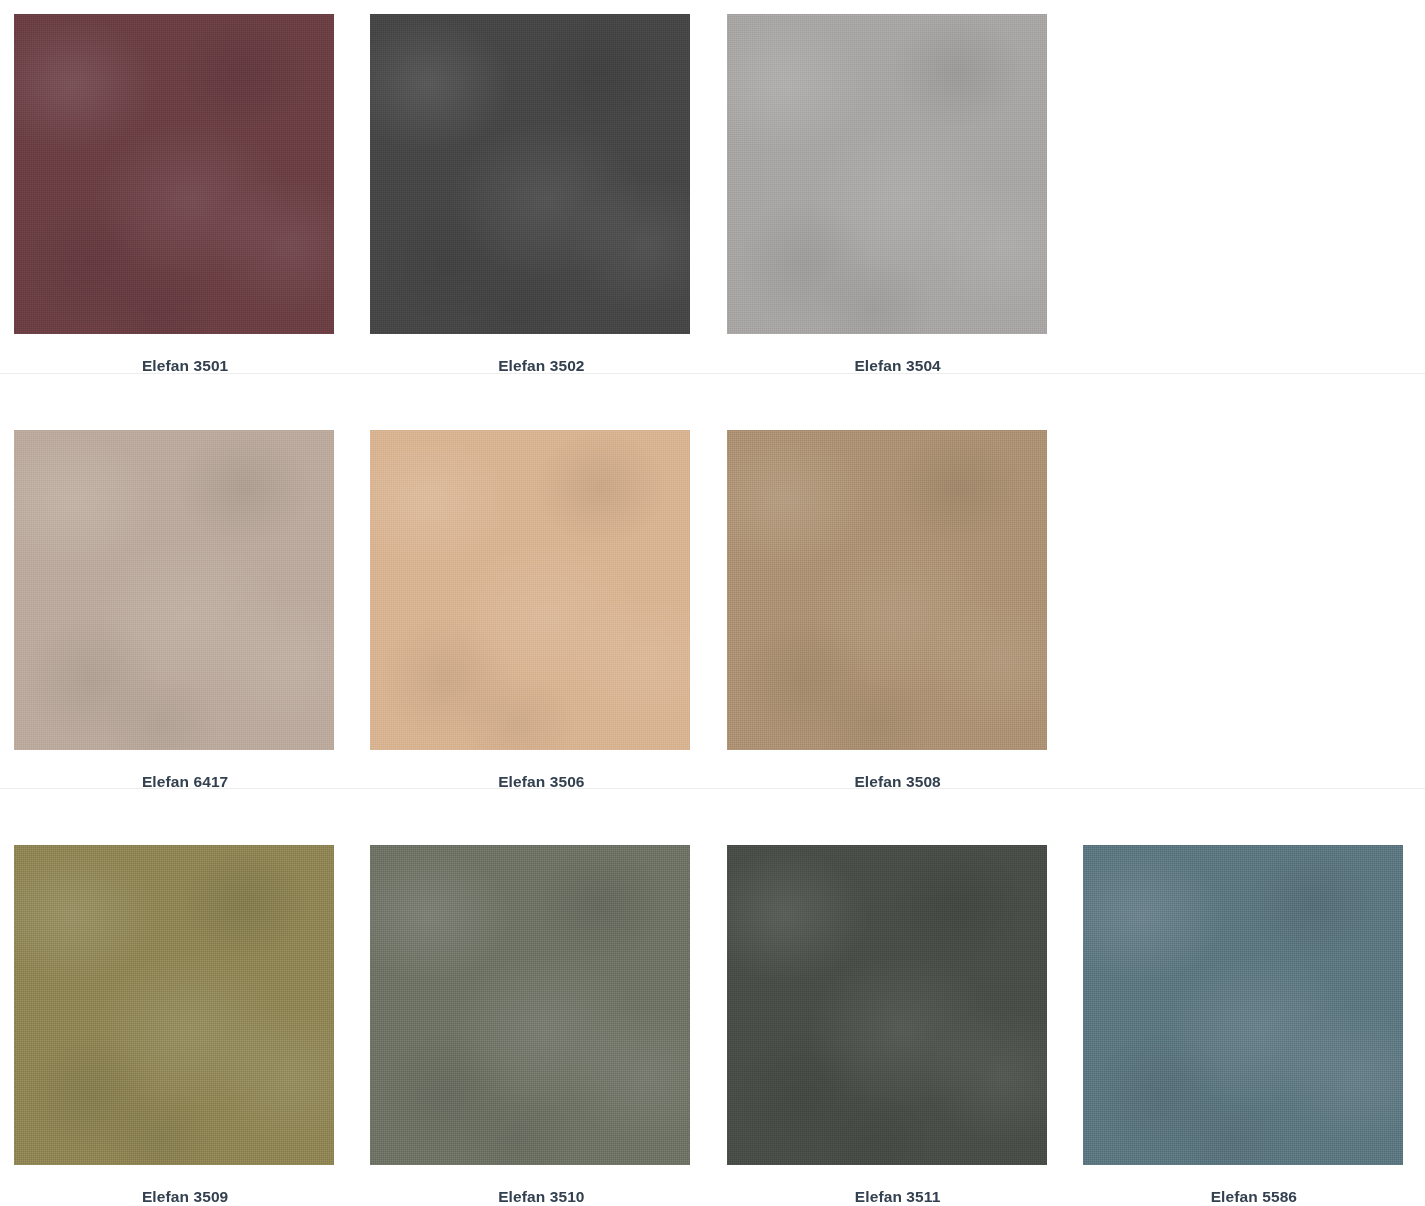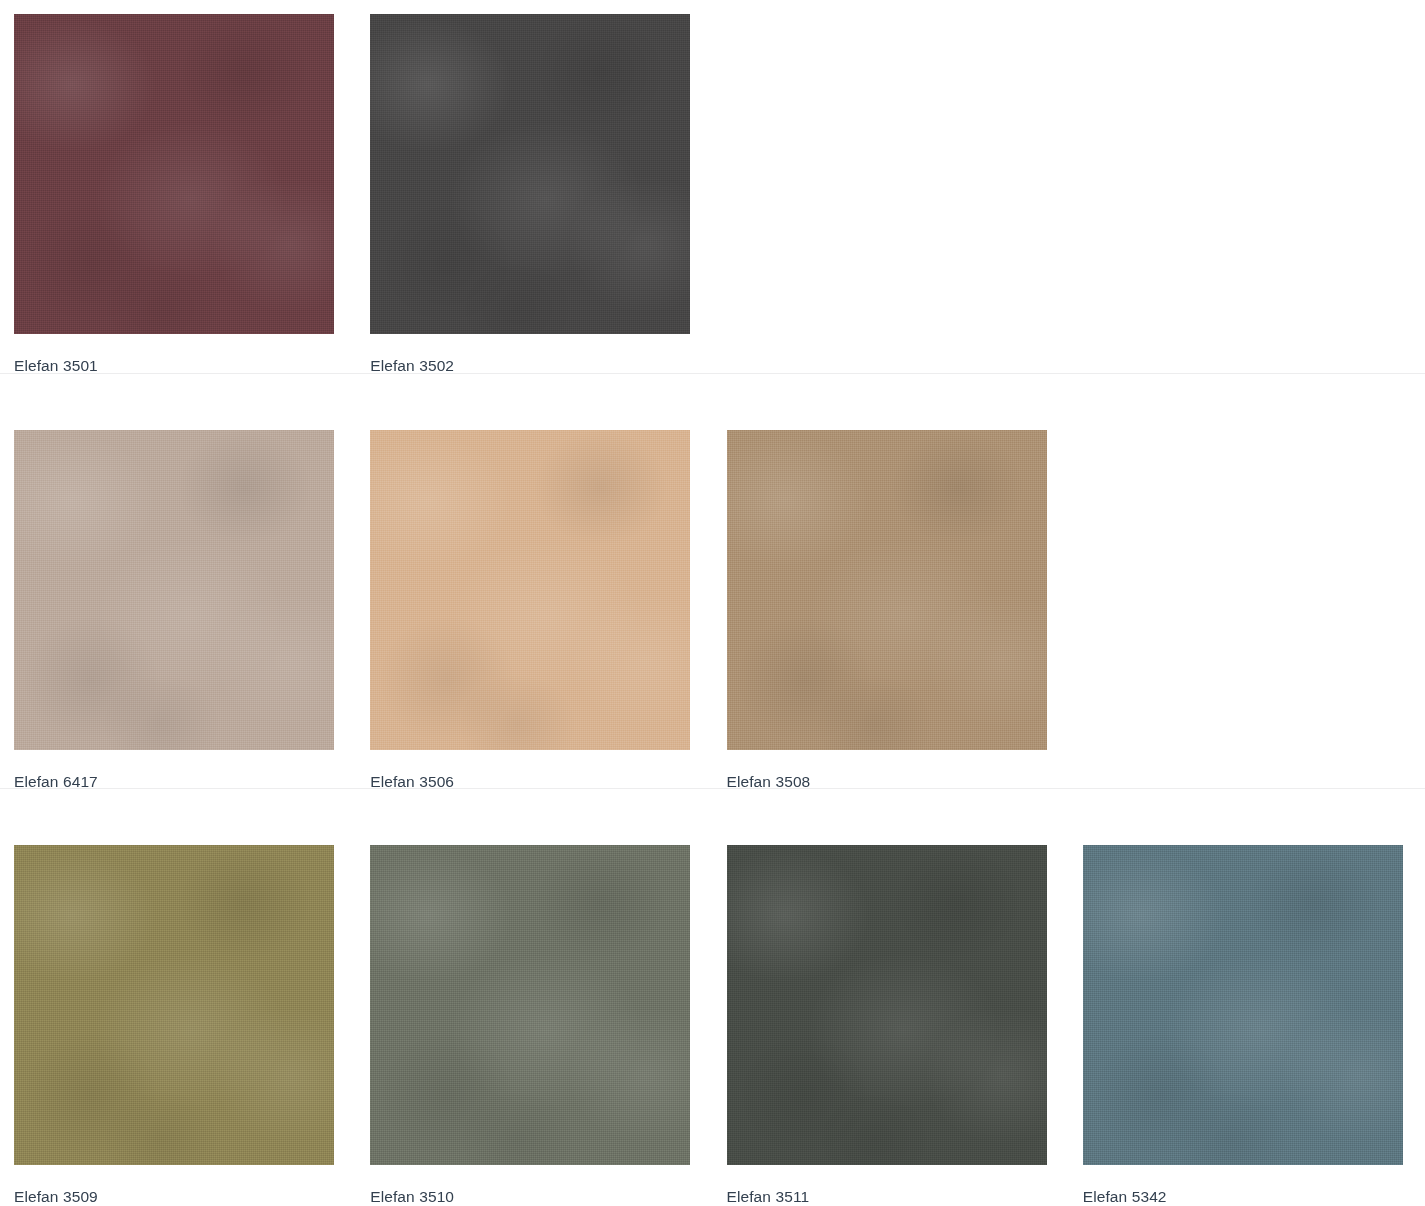--- a/index.html
+++ b/index.html
@@ -81,45 +81,50 @@
       radial-gradient(ellipse 30% 26% at 72% 18%, rgba(0,0,0,0.07), rgba(0,0,0,0) 70%),
       radial-gradient(ellipse 42% 34% at 55% 58%, rgba(255,255,255,0.08), rgba(255,255,255,0) 72%),
       radial-gradient(ellipse 30% 28% at 24% 78%, rgba(0,0,0,0.06), rgba(0,0,0,0) 72%),
       radial-gradient(ellipse 34% 30% at 86% 72%, rgba(255,255,255,0.07), rgba(255,255,255,0) 72%),
       radial-gradient(ellipse 26% 22% at 46% 92%, rgba(0,0,0,0.05), rgba(0,0,0,0) 72%);
   }
 
   .swatch-label {
     margin: 24px 0 0 14px;
     font-size: 15.5px;
-    font-weight: 400;
+    font-weight: 700;
     letter-spacing: 0.1px;
     color: #33404f;
     line-height: 1;
     white-space: nowrap;
+    text-align: center;
   }
 
   .row-pad {
     height: 42px;
   }
   .row-pad.last { height: 22px; }
 </style>
 </head>
 <body style="background: rgb(255, 255, 255);">
 
 <div class="catalog">
 
   <div class="swatch-row row-1 divided" style="--divider: #ededee;">
     <div class="swatch-cell">
       <div class="swatch-img" style="background-color: rgb(107, 63, 68);"></div>
       <div class="swatch-label" style="color: rgb(51, 64, 79);">Elefan 3501</div>
     </div>
     <div class="swatch-cell">
       <div class="swatch-img" style="background-color: rgb(71, 70, 70);"></div>
       <div class="swatch-label" style="color: rgb(51, 64, 79);">Elefan 3502</div>
+    </div>
+    <div class="swatch-cell">
+      <div class="swatch-img" style="background-color: rgb(168, 165, 165);"></div>
+      <div class="swatch-label" style="color: rgb(51, 64, 79);">Elefan 3504</div>
     </div>
   </div>
   <div class="row-pad"></div>
 
   <div class="swatch-row row-2 divided" style="--divider: #ededee;">
     <div class="swatch-cell">
       <div class="swatch-img" style="background-color: rgb(188, 170, 157);"></div>
       <div class="swatch-label" style="color: rgb(51, 64, 79);">Elefan 6417</div>
     </div>
     <div class="swatch-cell">
@@ -141,18 +146,18 @@
     <div class="swatch-cell">
       <div class="swatch-img" style="background-color: rgb(110, 115, 102);"></div>
       <div class="swatch-label" style="color: rgb(51, 64, 79);">Elefan 3510</div>
     </div>
     <div class="swatch-cell">
       <div class="swatch-img" style="background-color: rgb(72, 77, 71);"></div>
       <div class="swatch-label" style="color: rgb(51, 64, 79);">Elefan 3511</div>
     </div>
     <div class="swatch-cell">
       <div class="swatch-img" style="background-color: rgb(93, 119, 129);"></div>
-      <div class="swatch-label" style="color: rgb(51, 64, 79);">Elefan 5342</div>
+      <div class="swatch-label" style="color: rgb(51, 64, 79);">Elefan 5586</div>
     </div>
   </div>
   <div class="row-pad last"></div>
 
 </div>
 
 </body></html>

